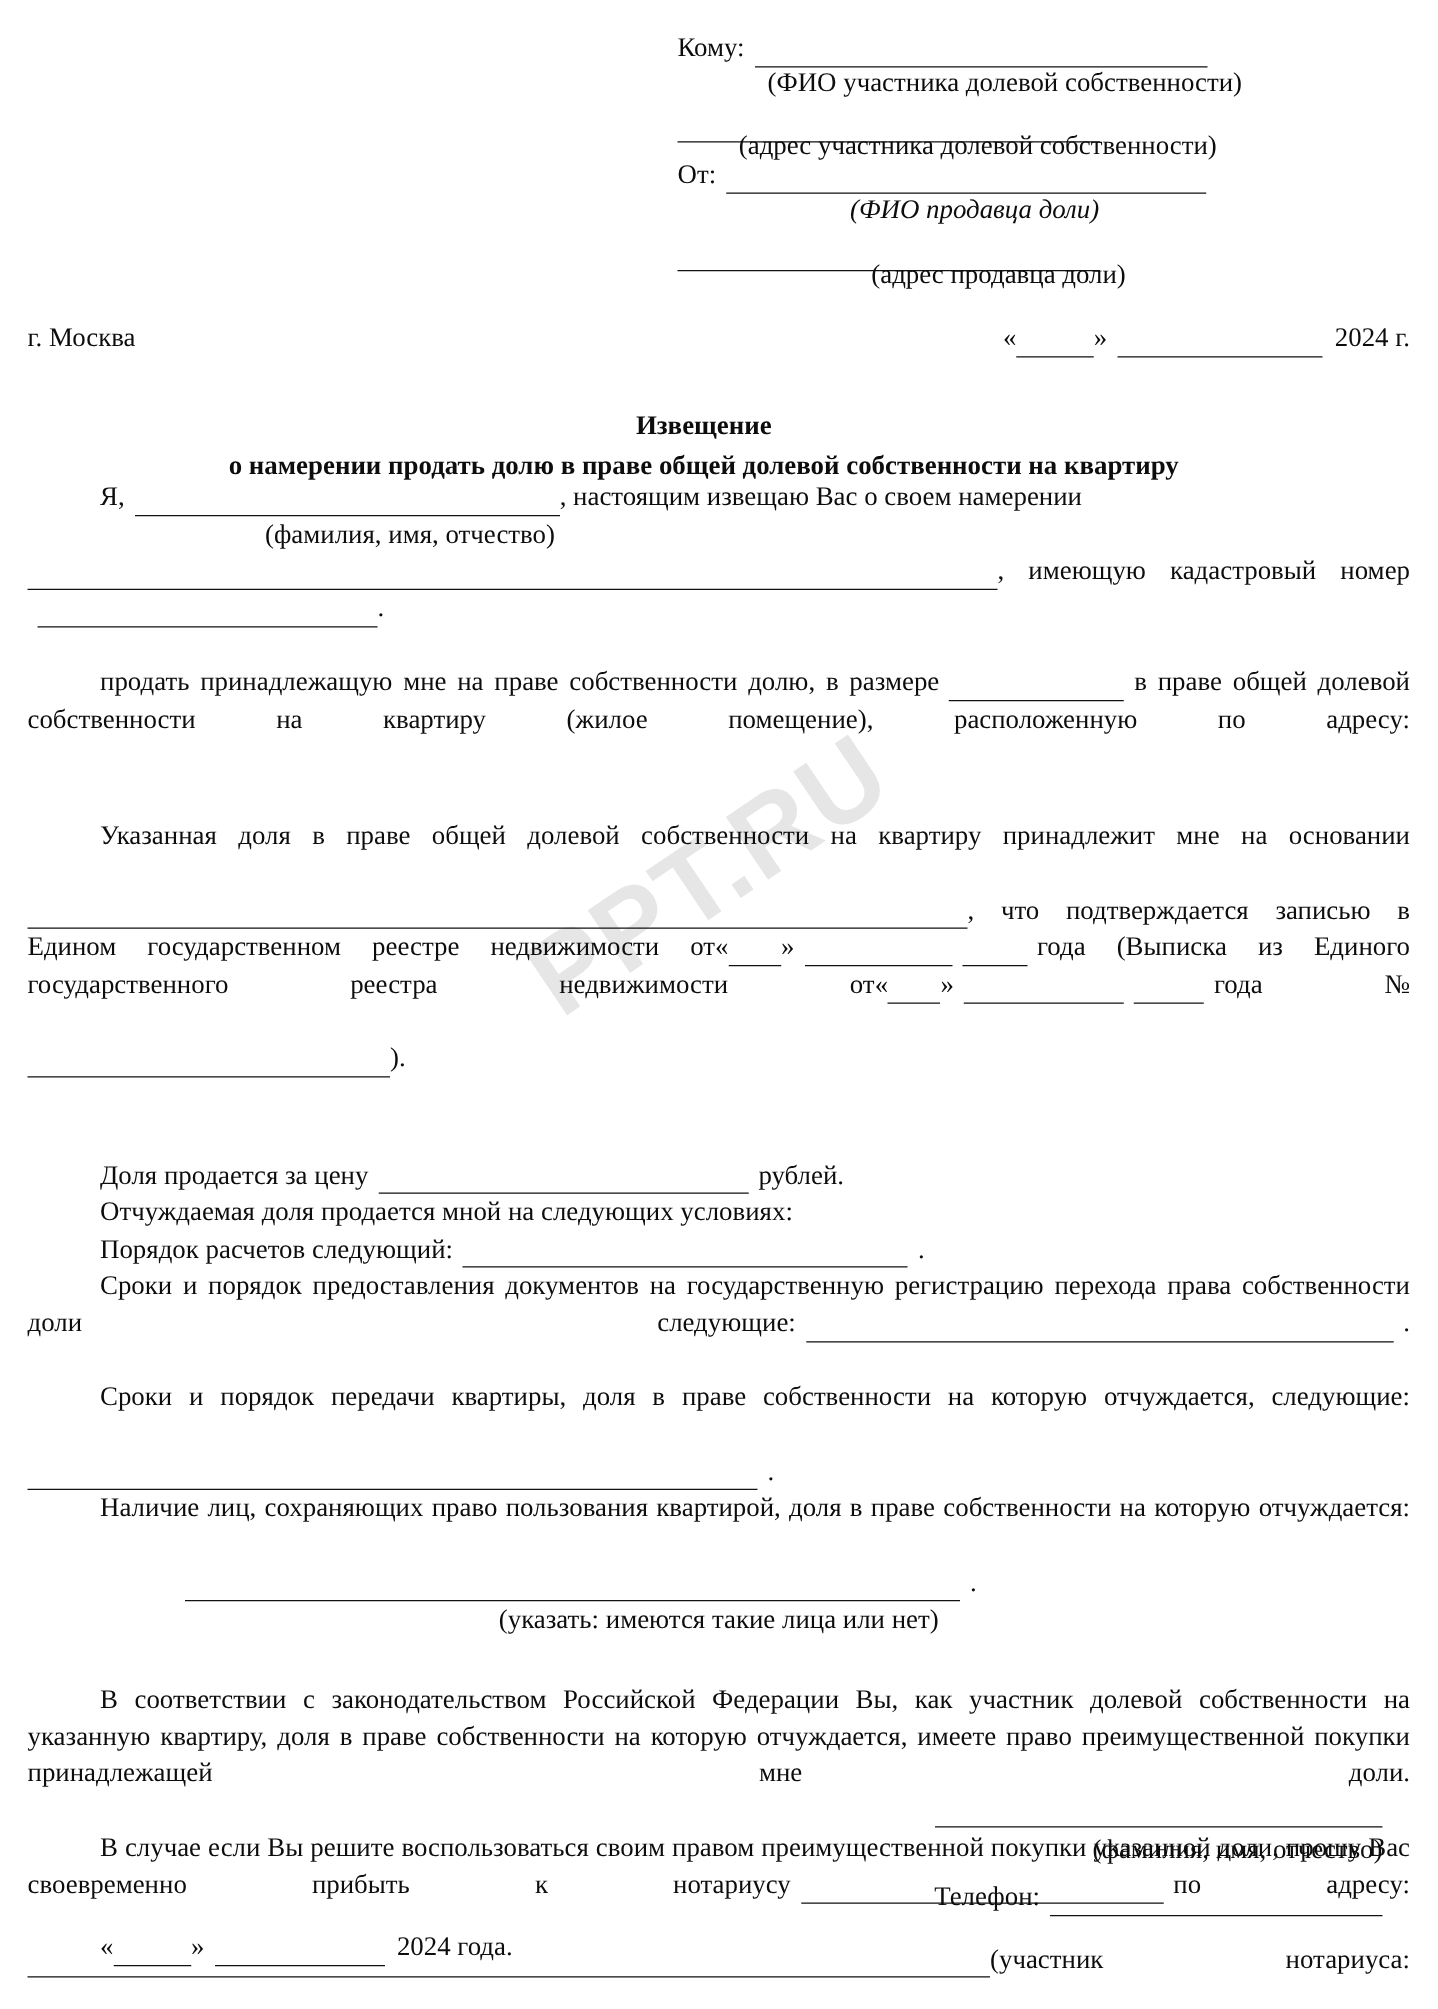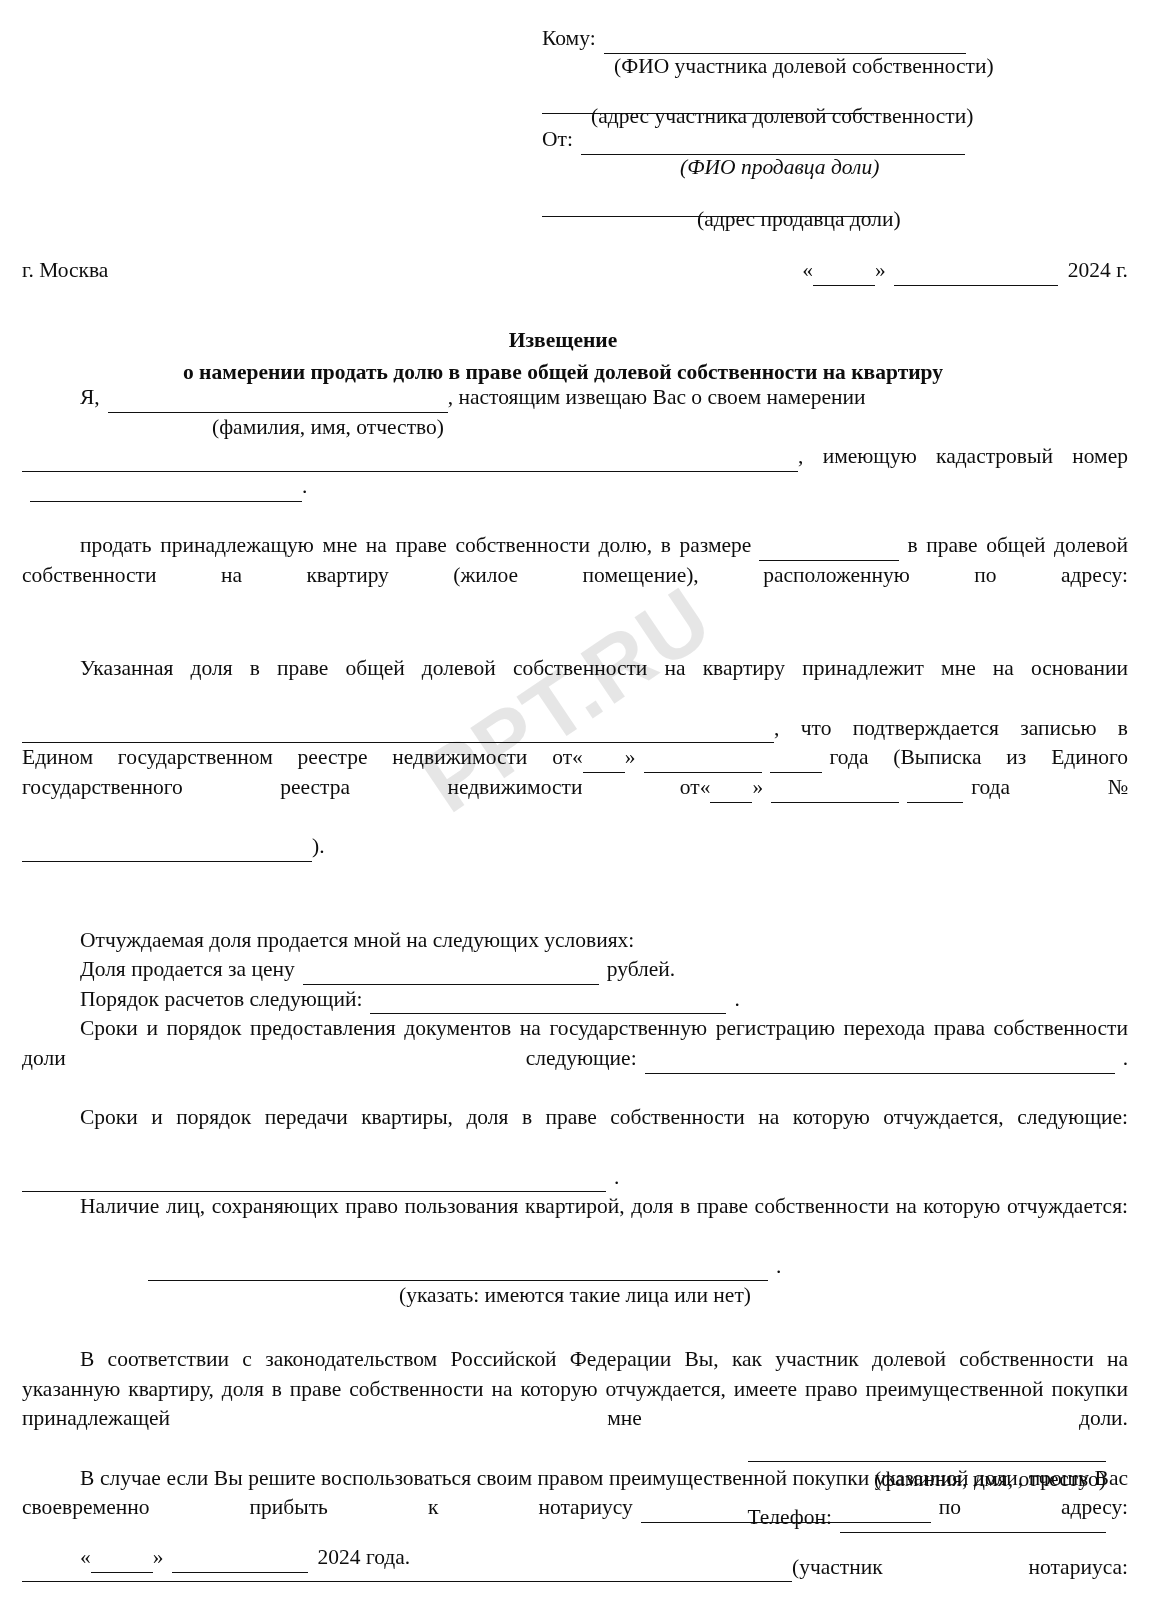--- a/index.html
+++ b/index.html
@@ -232,23 +232,23 @@
       <p class="j"><span>продать принадлежащую мне на праве собственности долю, в размере</span><span class="rule" style="width:140px; margin:0 8px;"></span><span>в праве общей долевой собственности на квартиру (жилое помещение), расположенную по адресу:</span></p>
 
       <div class="gap-lg"></div>
 
       <p class="j"><span>Указанная доля в праве общей долевой собственности на квартиру принадлежит мне на основании</span></p>
       <p class="j noind"><span class="rule" style="width:752px;"></span><span>, что подтверждается записью в Едином государственном реестре недвижимости от</span><span>«</span><span class="rule" style="width:42px;"></span><span>»</span><span class="rule" style="width:118px; margin-left:8px;"></span><span class="rule" style="width:52px; margin-left:8px;"></span><span style="margin-left:8px;">года</span> <span>(Выписка из Единого государственного реестра недвижимости от</span><span>«</span><span class="rule" style="width:42px;"></span><span>»</span><span class="rule" style="width:128px; margin-left:8px;"></span><span class="rule" style="width:56px; margin-left:8px;"></span><span style="margin-left:8px;">года</span> <span>№</span></p>
       <p class="j noind"><span class="rule" style="width:290px;"></span><span>).</span></p>
 
       <div class="gap-lg"></div>
 
+      <p class="plain"><span>Доля продается за цену</span><span class="rule" style="width:296px; margin:0 8px;"></span><span>рублей.</span></p>
+
       <p class="plain">Отчуждаемая доля продается мной на следующих условиях:</p>
-
-      <p class="plain"><span>Доля продается за цену</span><span class="rule" style="width:296px; margin:0 8px;"></span><span>рублей.</span></p>
 
       <p class="plain"><span>Порядок расчетов следующий:</span><span class="rule" style="width:356px; margin:0 8px;"></span><span>.</span></p>
 
       <p class="j"><span>Сроки и порядок предоставления документов на государственную регистрацию перехода права собственности доли следующие:</span><span class="rule" style="width:470px; margin:0 8px;"></span><span>.</span></p>
 
       <p class="j"><span>Сроки и порядок передачи квартиры, доля в праве собственности на которую отчуждается, следующие:</span></p>
       <p class="plain noind" style="text-indent:0;"><span class="rule" style="width:584px;"></span><span style="margin-left:8px;">.</span></p>
 
       <p class="j"><span>Наличие лиц, сохраняющих право пользования квартирой, доля в праве собственности на которую отчуждается:</span></p>
       <p class="plain" style="text-indent:0;"><span class="rule" style="width:620px; margin-left:126px;"></span><span style="margin-left:8px;">.</span></p>

